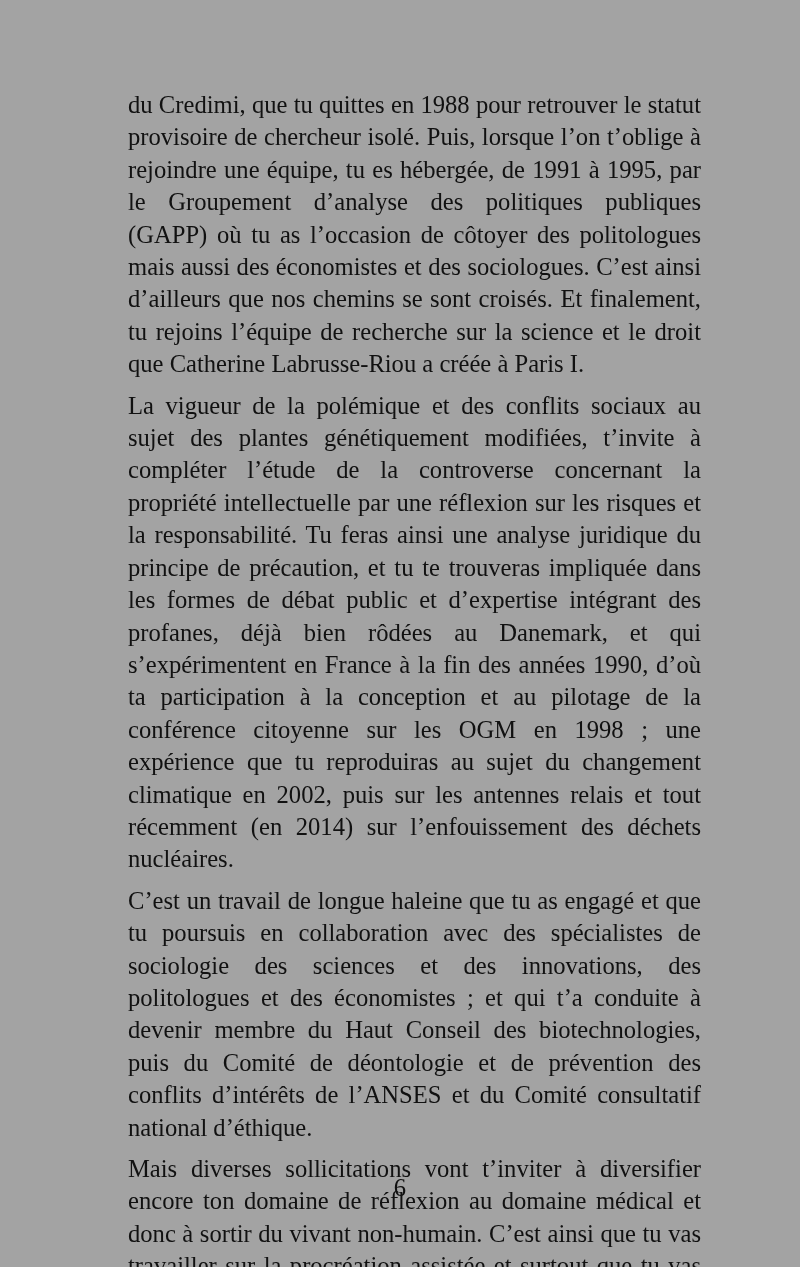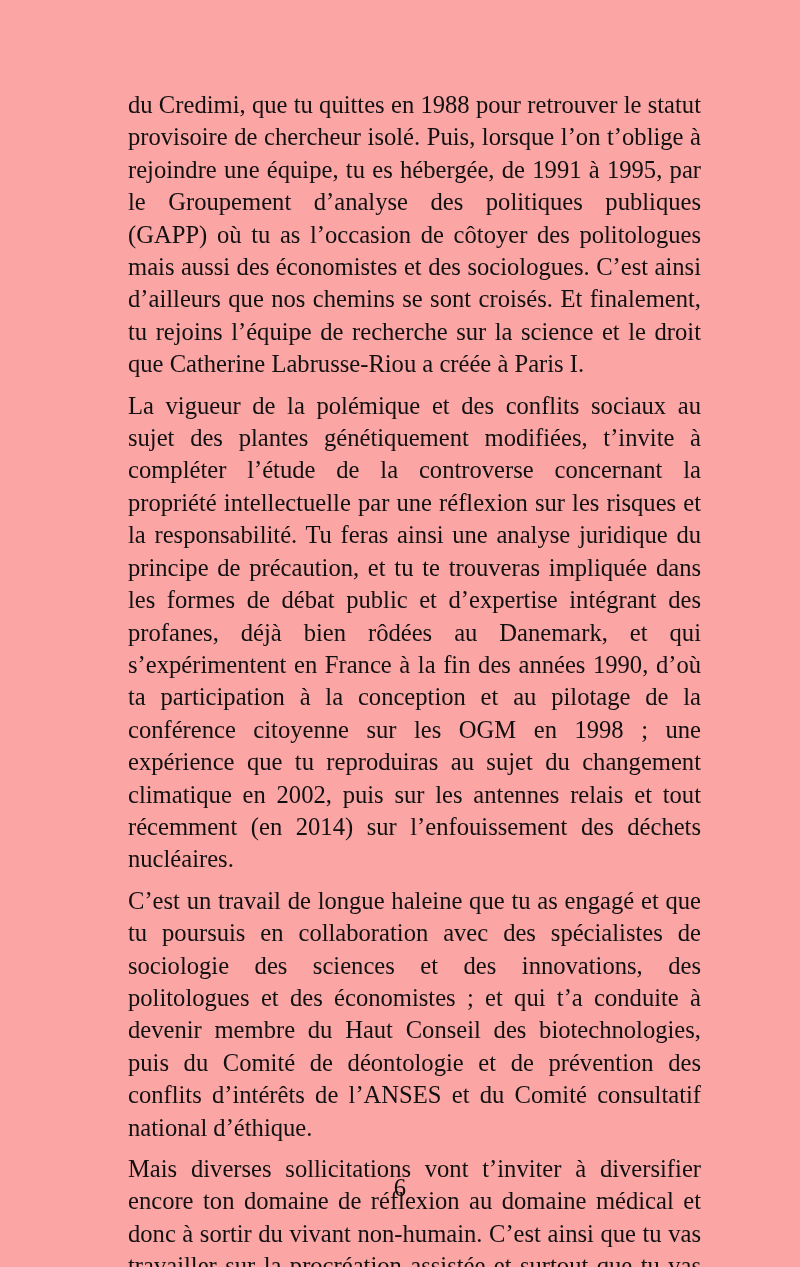--- a/index.html
+++ b/index.html
@@ -12,21 +12,21 @@
       height: 1267px;
       position: relative;
       overflow: hidden;
     }
     .page {
       position: absolute;
       left: 0;
       top: 0;
       width: 800px;
       height: 1267px;
-      background: #fca5a5;
+      background: #a3a3a3;
     }
     .text-block {
       position: absolute;
       left: 128px;
       top: 89px;
       width: 573px;
       font-family: "Liberation Serif", "DejaVu Serif", serif;
       font-size: 24.6px;
       line-height: 32.4px;
       color: #111111;

